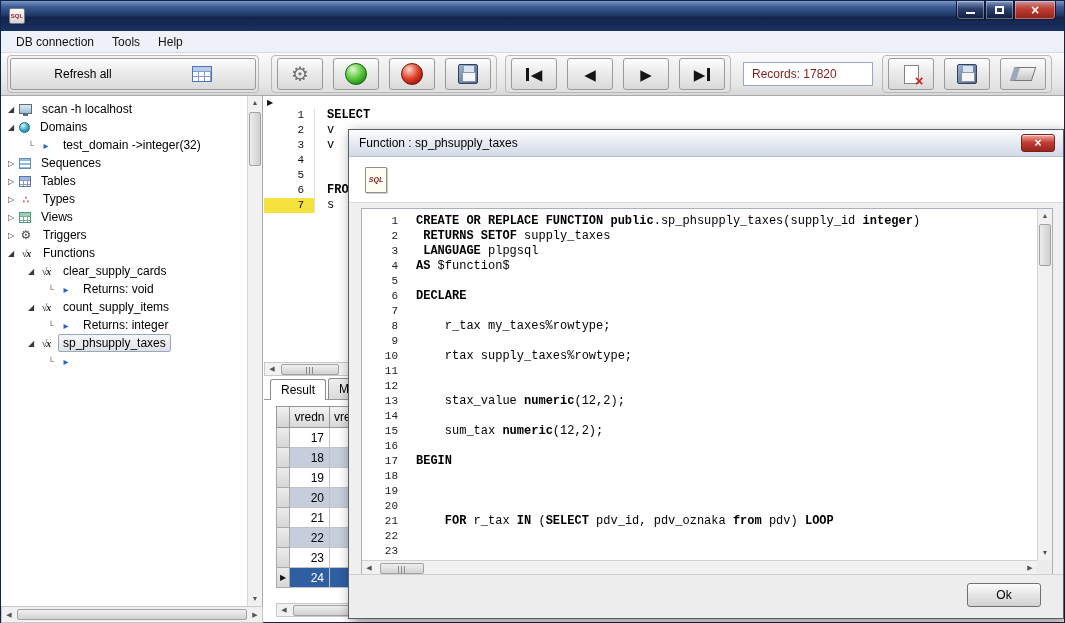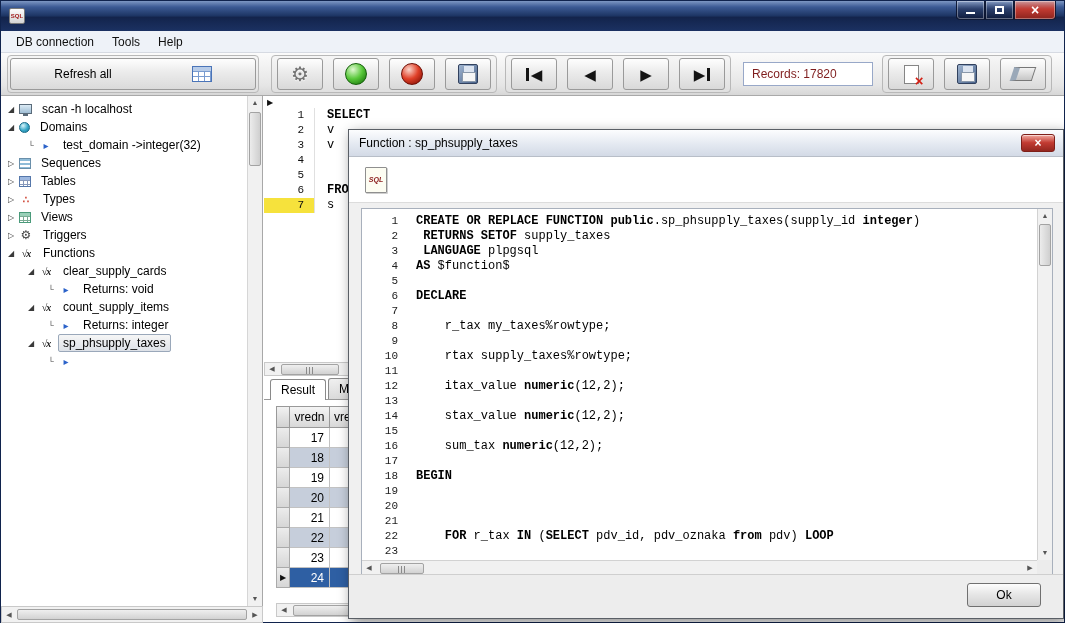--- a/index.html
+++ b/index.html
@@ -474,21 +474,20 @@
           <div class="dlg-code-line"> <b>RETURNS</b> <b>SETOF</b> supply_taxes</div>
           <div class="dlg-code-line"> <b>LANGUAGE</b> plpgsql</div>
           <div class="dlg-code-line"><b>AS</b> $function$</div>
           <div class="dlg-code-line">&nbsp;</div>
           <div class="dlg-code-line"><b>DECLARE</b></div>
           <div class="dlg-code-line">&nbsp;</div>
           <div class="dlg-code-line">    r_tax my_taxes%rowtype;</div>
           <div class="dlg-code-line">&nbsp;</div>
           <div class="dlg-code-line">    rtax supply_taxes%rowtype;</div>
           <div class="dlg-code-line">&nbsp;</div>
-          <div class="dlg-code-line">    itax_value <b>numeric</b>(12,2);</div>
           <div class="dlg-code-line">&nbsp;</div>
           <div class="dlg-code-line">    stax_value <b>numeric</b>(12,2);</div>
           <div class="dlg-code-line">&nbsp;</div>
           <div class="dlg-code-line">    sum_tax <b>numeric</b>(12,2);</div>
           <div class="dlg-code-line">&nbsp;</div>
           <div class="dlg-code-line"><b>BEGIN</b></div>
           <div class="dlg-code-line">&nbsp;</div>
           <div class="dlg-code-line">&nbsp;</div>
           <div class="dlg-code-line">&nbsp;</div>
           <div class="dlg-code-line">    <b>FOR</b> r_tax <b>IN</b> (<b>SELECT</b> pdv_id, pdv_oznaka <b>from</b> pdv) <b>LOOP</b></div>

